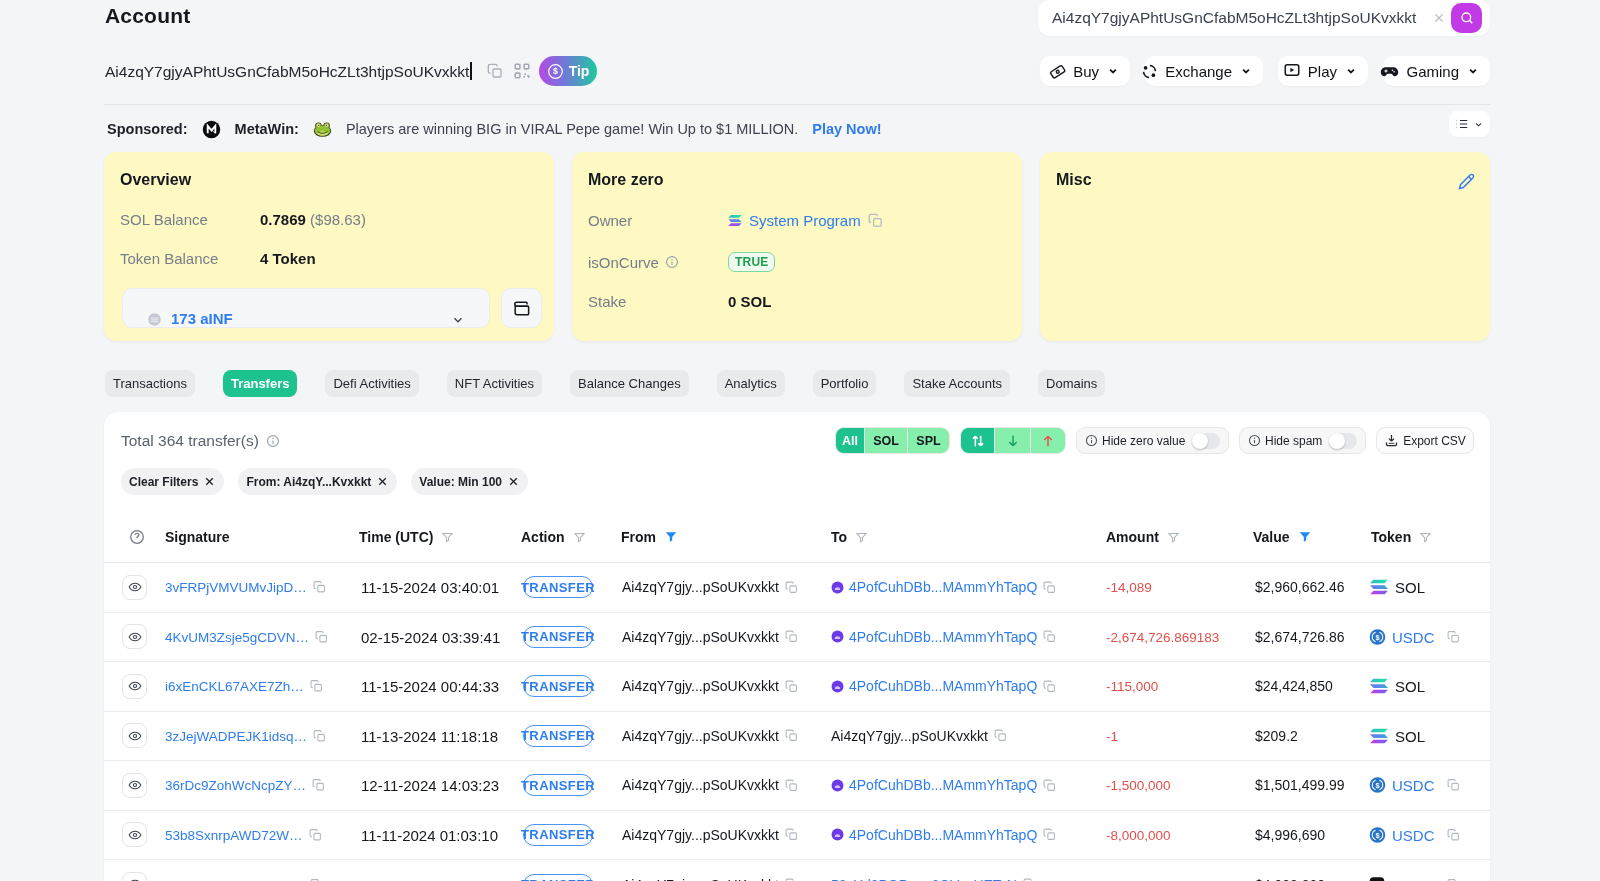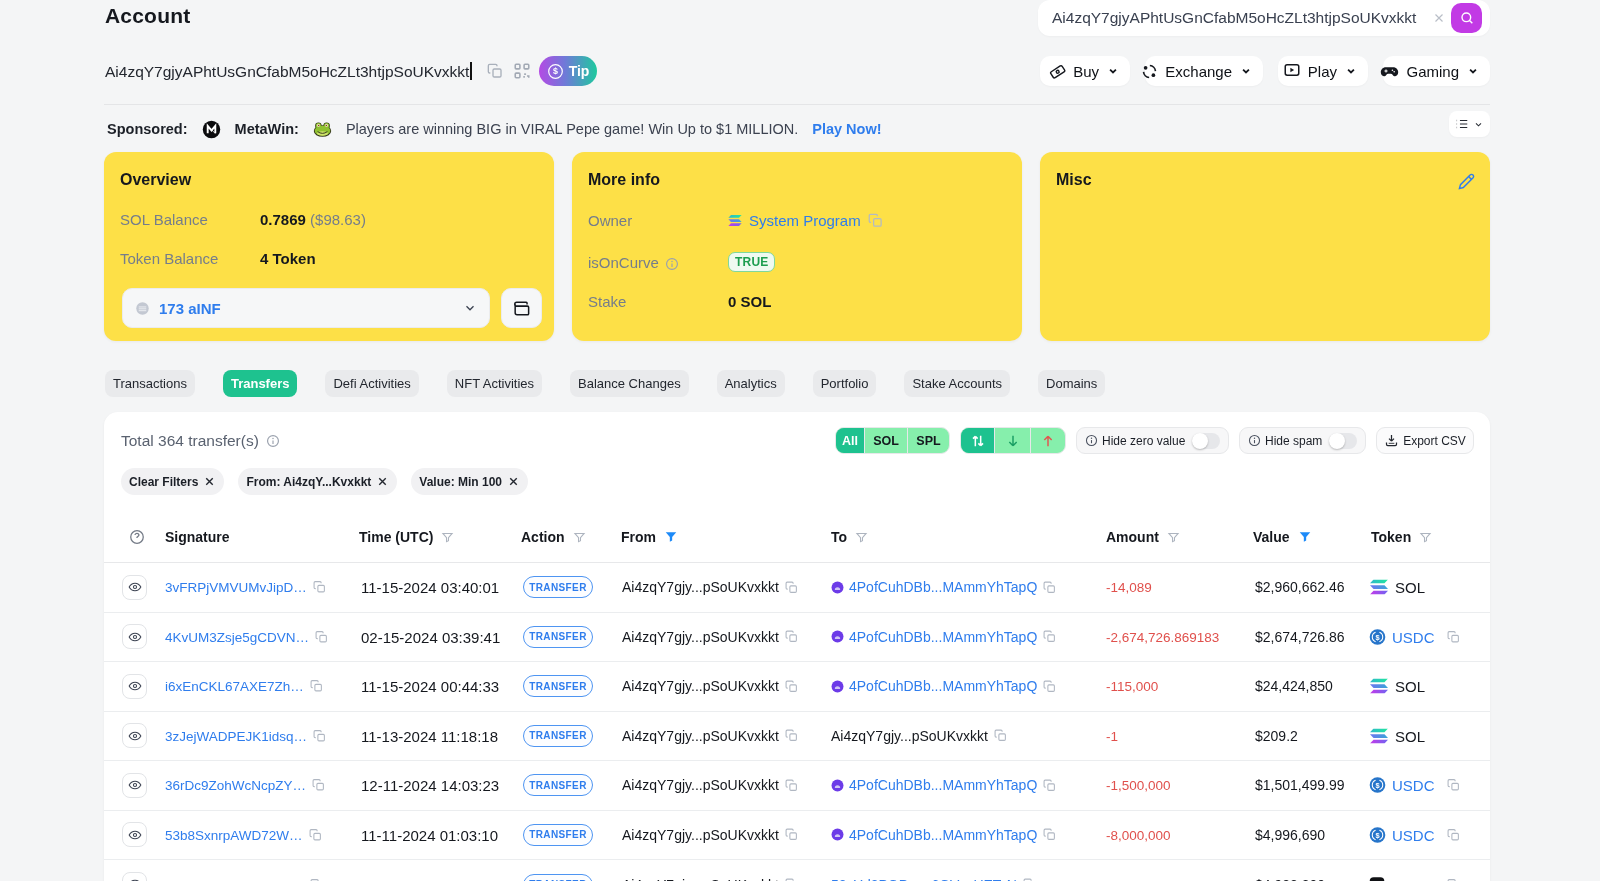--- a/index.html
+++ b/index.html
@@ -21,26 +21,26 @@
 .icx{position:absolute;top:62px}
 .tip{position:absolute;left:435px;top:56px;width:58px;height:30px;border-radius:15px;background:linear-gradient(90deg,#b44ae4,#6f7ad8 45%,#1dc99e);display:flex;align-items:center;justify-content:center;gap:5px;color:#fff;font-size:14px;font-weight:700}
 .topbtns{position:absolute;right:0;top:56px;display:flex;gap:15px}
 .tbtn{height:30px;background:#fff;border-radius:10px;box-shadow:0 1px 2px rgba(0,0,0,.03);display:flex;align-items:center;justify-content:flex-end;gap:7px;font-size:15px;font-weight:400;color:#0e1116;padding:0 10px}
 .divider{position:absolute;left:0;top:104px;width:1386px;height:1px;background:#e4e5e7}
 .spons{position:absolute;left:3px;top:118px;height:22px;display:flex;align-items:center;gap:14px;font-size:14.5px;color:#3c4250}
 .spons b{color:#1c2028}
 .listbtn{position:absolute;left:1345px;top:111px;width:41px;height:26px;background:#fff;border-radius:8px;box-shadow:0 1px 2px rgba(0,0,0,.03);display:flex;align-items:center;justify-content:center;gap:4px}
 
 .cards{position:absolute;left:0;top:152px;width:1386px;display:grid;grid-template-columns:1fr 1fr 1fr;gap:18px}
-.card{background:#fde047;border-radius:12px;height:189px;box-shadow:0 1px 3px rgba(20,22,36,.05);position:relative;padding:18px 16px}
+.card{background:#fef9c3;border-radius:12px;height:189px;box-shadow:0 1px 3px rgba(20,22,36,.05);position:relative;padding:18px 16px}
 .card h3{font-size:16px;font-weight:700;color:#15181e;margin-bottom:0;line-height:20px}
 .crow{position:absolute;left:16px;right:16px;display:flex;align-items:center;font-size:15px}
 .clabel{width:140px;color:#757d8b}
 .cval{color:#15181e}
-.tokdd{position:absolute;left:18px;top:136px;width:368px;height:40px;background:#f6f7f8;border:1px solid #ebecee;border-radius:10px;display:flex;align-items:center;padding:0 12px}
+.tokdd{position:absolute;left:18px;top:136px;width:368px;height:40px;background:#f6f7f8;border:1px solid #ebecee;border-radius:10px;display:flex;align-items:flex-end;padding:0 24px}
 .tokdd .nm{color:#2f7ded;font-weight:700;font-size:15px;margin-left:9px}
 .wallbtn{position:absolute;left:397px;top:136px;width:41px;height:40px;background:#f6f7f8;border:1px solid #ebecee;border-radius:10px;display:flex;align-items:center;justify-content:center}
 .truepill{display:inline-block;border:1px solid #7fd89b;background:#effaf1;color:#1e9e50;font-size:12px;font-weight:700;border-radius:7px;padding:2px 6px;letter-spacing:.2px}
 
 .tabs{position:absolute;left:1px;top:370px;display:flex;gap:28px}
 .tab{height:27px;border-radius:8px;background:#e9eaec;color:#23272f;font-size:13px;font-weight:400;display:flex;align-items:center;padding:0 8px}
 .tab.on{background:#1ec28f;color:#fff;font-weight:700}
 
 .panel{position:absolute;left:0;top:412px;width:1386px;height:500px;background:#fff;border-radius:14px;box-shadow:0 1px 3px rgba(20,22,36,.05)}
 .total{position:absolute;left:17px;top:20px;font-size:15.5px;color:#5a6270;display:flex;align-items:center;gap:7px}
@@ -53,21 +53,21 @@
 .toggle{width:28px;height:16px;border-radius:8px;background:#e6e7ea;position:relative}
 .toggle::after{content:"";position:absolute;left:0;top:0;width:16px;height:16px;border-radius:50%;background:#fff;box-shadow:0 1px 2px rgba(0,0,0,.25)}
 .pills{position:absolute;left:17px;top:56px;display:flex;gap:14px}
 .pill{height:27px;background:#f1f1f3;border-radius:14px;display:flex;align-items:center;gap:5px;padding:0 8px;font-size:12px;font-weight:700;color:#1b1f27}
 
 .thead{position:absolute;left:0;top:103px;width:100%;height:47.5px;border-bottom:1px solid #e7e8ea}
 .th{position:absolute;top:14px;font-size:14px;font-weight:700;color:#15181e;display:flex;align-items:center;gap:8px}
 .trow{position:absolute;left:0;width:100%;height:50px;border-bottom:1px solid #ebedef}
 .cell{position:absolute;top:50%;transform:translateY(-50%);font-size:14px;display:flex;align-items:center}
 .eyebtn{position:absolute;left:18px;top:12px;width:25px;height:25px;border:1px solid #e2e4e7;border-radius:8px;display:flex;align-items:center;justify-content:center}
-.badge{position:absolute;left:419px;top:50%;transform:translateY(-50%);width:70px;height:22px;border:1.5px solid #4e95f2;border-radius:11px;color:#2f7ded;background:#fcfdff;font-size:10px;font-weight:700;letter-spacing:.4px;display:flex;align-items:center;justify-content:center}
+.badge{position:absolute;left:419px;top:50%;transform:translateY(-50%);width:70px;height:22px;border:1.5px solid #4e95f2;border-radius:11px;color:#2f7ded;background:#fcfdff;font-size:13px;font-weight:700;letter-spacing:.4px;display:flex;align-items:center;justify-content:center}
 .cp{margin-left:6px;flex:none}
 .amt{color:#e0504c}
 </style>
 </head>
 <body>
 <div class="page">
   <div class="h1">Account</div>
 
   <div class="search">
     <div class="txt">Ai4zqY7gjyAPhtUsGnCfabM5oHcZLt3htjpSoUKvxkkt</div>
@@ -203,21 +203,21 @@
           </svg>
       </div>
       <div class="wallbtn">
           <svg width="19" height="19" viewBox="0 0 24 24" fill="none" stroke="#15181e" stroke-width="1.9">
             <path d="M19 7V5a1 1 0 0 0-1-1H6a2.5 2.5 0 0 0 0 5h13.5a1.5 1.5 0 0 1 1.5 1.5v8A1.5 1.5 0 0 1 19.5 20h-13A2.5 2.5 0 0 1 4 17.5v-11"></path>
             <path d="M16.5 13.5h.01" stroke-width="2.6"></path>
           </svg>
         </div>
     </div>
     <div class="card">
-      <h3>More info</h3>
+      <h3>More zero</h3>
       <div class="crow" style="top:60px">
           <div class="clabel">Owner</div>
           <div class="cval" style="display:flex;align-items:center;gap:7px">
         <svg width="14" height="11" viewBox="0 0 24 20">
               <defs>
                 <linearGradient id="sgt" x1="0" y1="0" x2="1" y2="0">
                   <stop offset="0" stop-color="#2fb9c8"></stop>
                   <stop offset="1" stop-color="#21e69f"></stop>
                 </linearGradient>
                 <linearGradient id="sgm" x1="0" y1="0" x2="1" y2="0">
@@ -234,21 +234,21 @@
               <path fill="url(#sgb)" d="M4.7 15H24l-4.7 5H0l4.7-5Z"></path>
             </svg>
         <a class="link" style="font-size:15px">System Program</a>
         <svg width="15" height="15" viewBox="0 0 24 24" fill="none" stroke="#b3bac4" stroke-width="2">
               <rect x="9" y="9" width="12" height="12" rx="2"></rect>
               <path d="M5 15H4a2 2 0 0 1-2-2V4a2 2 0 0 1 2-2h9a2 2 0 0 1 2 2v1"></path>
             </svg>
       </div>
         </div>
       <div class="crow" style="top:100px">
-          <div class="clabel" style="display:flex;align-items:flex-end;gap:6px">isOnCurve <svg width="14" height="14" viewBox="0 0 24 24" fill="none" stroke="#9aa1ad" stroke-width="2">
+          <div class="clabel" style="display:flex;align-items:center;gap:6px">isOnCurve <svg width="14" height="14" viewBox="0 0 24 24" fill="none" stroke="#9aa1ad" stroke-width="2">
               <circle cx="12" cy="12" r="9.3"></circle>
               <path d="M12 11.2V17"></path>
               <circle cx="12" cy="7.7" r="1.3" fill="#9aa1ad" stroke="none"></circle>
             </svg></div>
           <div class="cval"><span class="truepill">TRUE</span></div>
         </div>
       <div class="crow" style="top:141px">
           <div class="clabel">Stake</div>
           <div class="cval"><b>0 SOL</b></div>
         </div>

